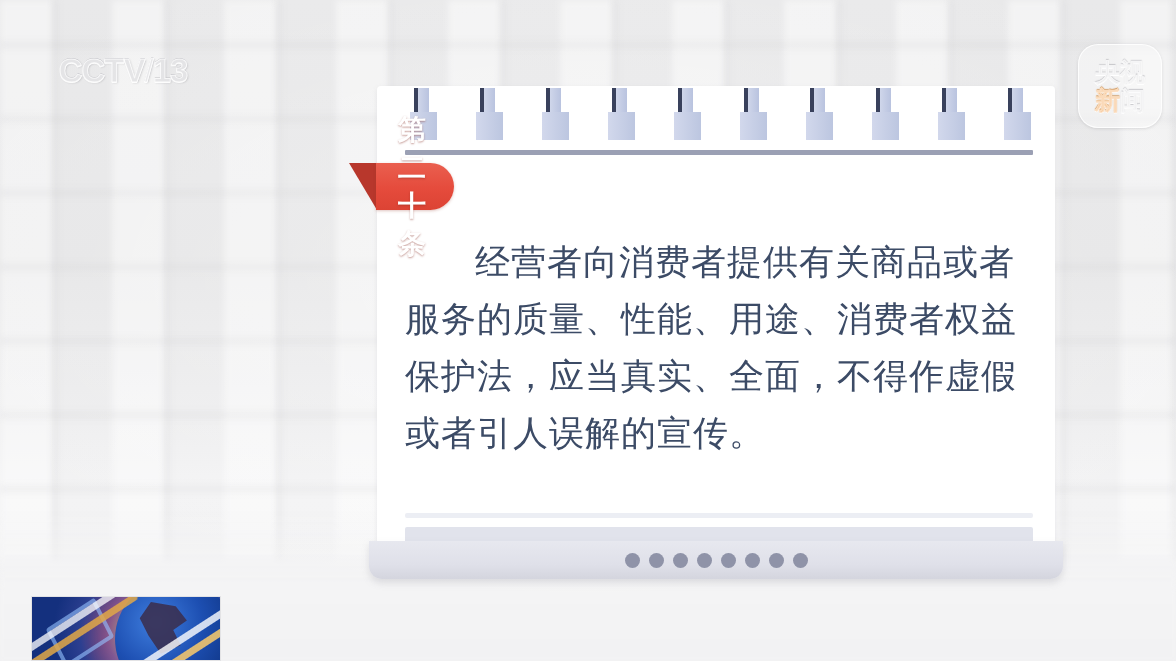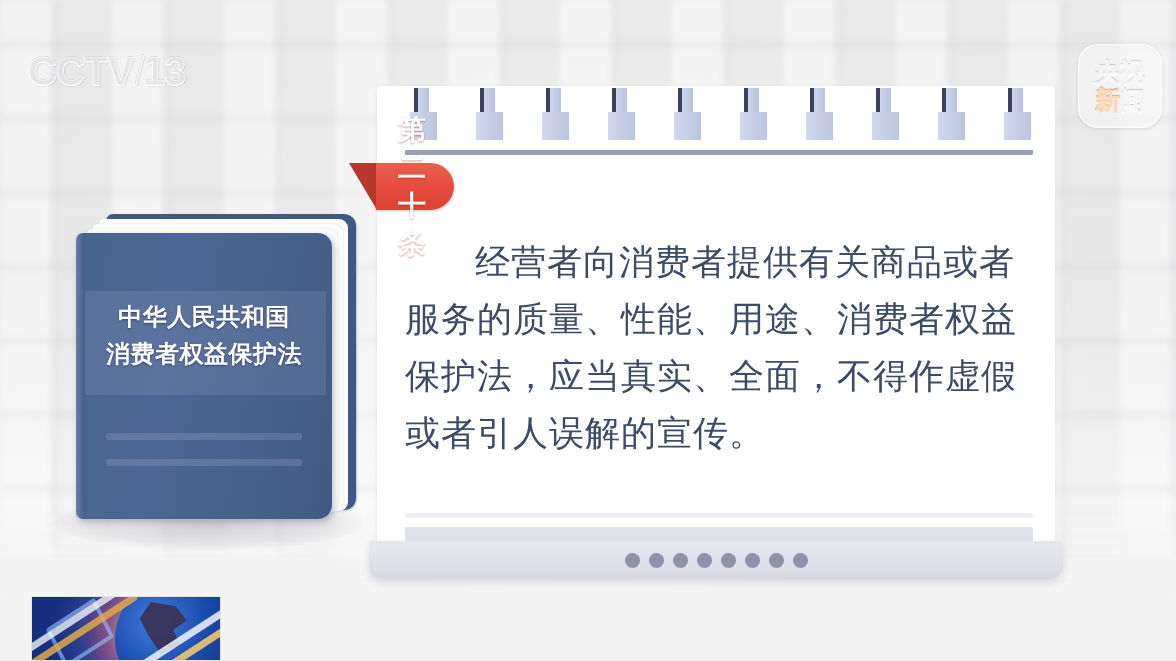--- a/index.html
+++ b/index.html
@@ -60,29 +60,30 @@
     background:radial-gradient(ellipse 90% 80% at 50% 42%, rgba(255,255,255,0.30) 0%, rgba(255,255,255,0) 70%);
   }
 
   
   .cctv-bug {
     position:absolute; left:28px; top:48px;
     width:190px; height:86px;
     opacity:.92;
   }
   .cctv-row1 {
-    font-size:40px; line-height:46px; font-weight:bold;
+    font-size:33px; line-height:46px; font-weight:bold;
     letter-spacing:-1px;
     color:#e4e4e6;
     text-shadow:
       0 1px 0 #fff,
       0 -1px 0 #bfbfc4,
       1px 1px 2px rgba(150,150,156,.5);
     -webkit-text-stroke:1px rgba(255,255,255,.85);
     white-space:nowrap;
+    text-align:center;
   }
   .cctv-slash { font-weight:300; color:#e8e8ea; }
   .cctv-row2 {
     margin-top:1px;
     font-size:25px; line-height:27px; font-weight:bold;
     letter-spacing:16px; text-indent:16px;
     text-align:center;
     color:#e6e6e8;
     text-shadow:0 1px 0 #fff, 0 -1px 0 #c2c2c7;
     -webkit-text-stroke:.8px rgba(255,255,255,.8);
@@ -311,37 +312,20 @@
     <div class="cn-line">
       <span class="cn-ch">央</span>
       <span class="cn-ch">视</span>
     </div>
     <div class="cn-line">
       <span class="cn-ch hl">新</span>
       <span class="cn-ch">闻</span>
     </div>
   </div>
 
-  <div class="book-wrap">
-    <div class="book-shadow"></div>
-    <div class="book-back"></div>
-    <div class="book-page bp1"></div>
-    <div class="book-page bp2"></div>
-    <div class="book-page bp3"></div>
-    <div class="book-cover">
-      <div class="cover-spine"></div>
-      <div class="cover-title-plate"></div>
-      <div class="cover-title">
-        <div>中华人民共和国</div>
-        <div>消费者权益保护法</div>
-      </div>
-      <div class="cover-rule cr1"></div>
-      <div class="cover-rule cr2"></div>
-    </div>
-  </div>
 
   <div class="note-card">
 
     <div class="spiral" id="spiral">
         <div class="ring" style="left: 30px;">
           <s></s>
           <i></i>
           <b></b>
         </div>
         <div class="ring" style="left: 96px;">

